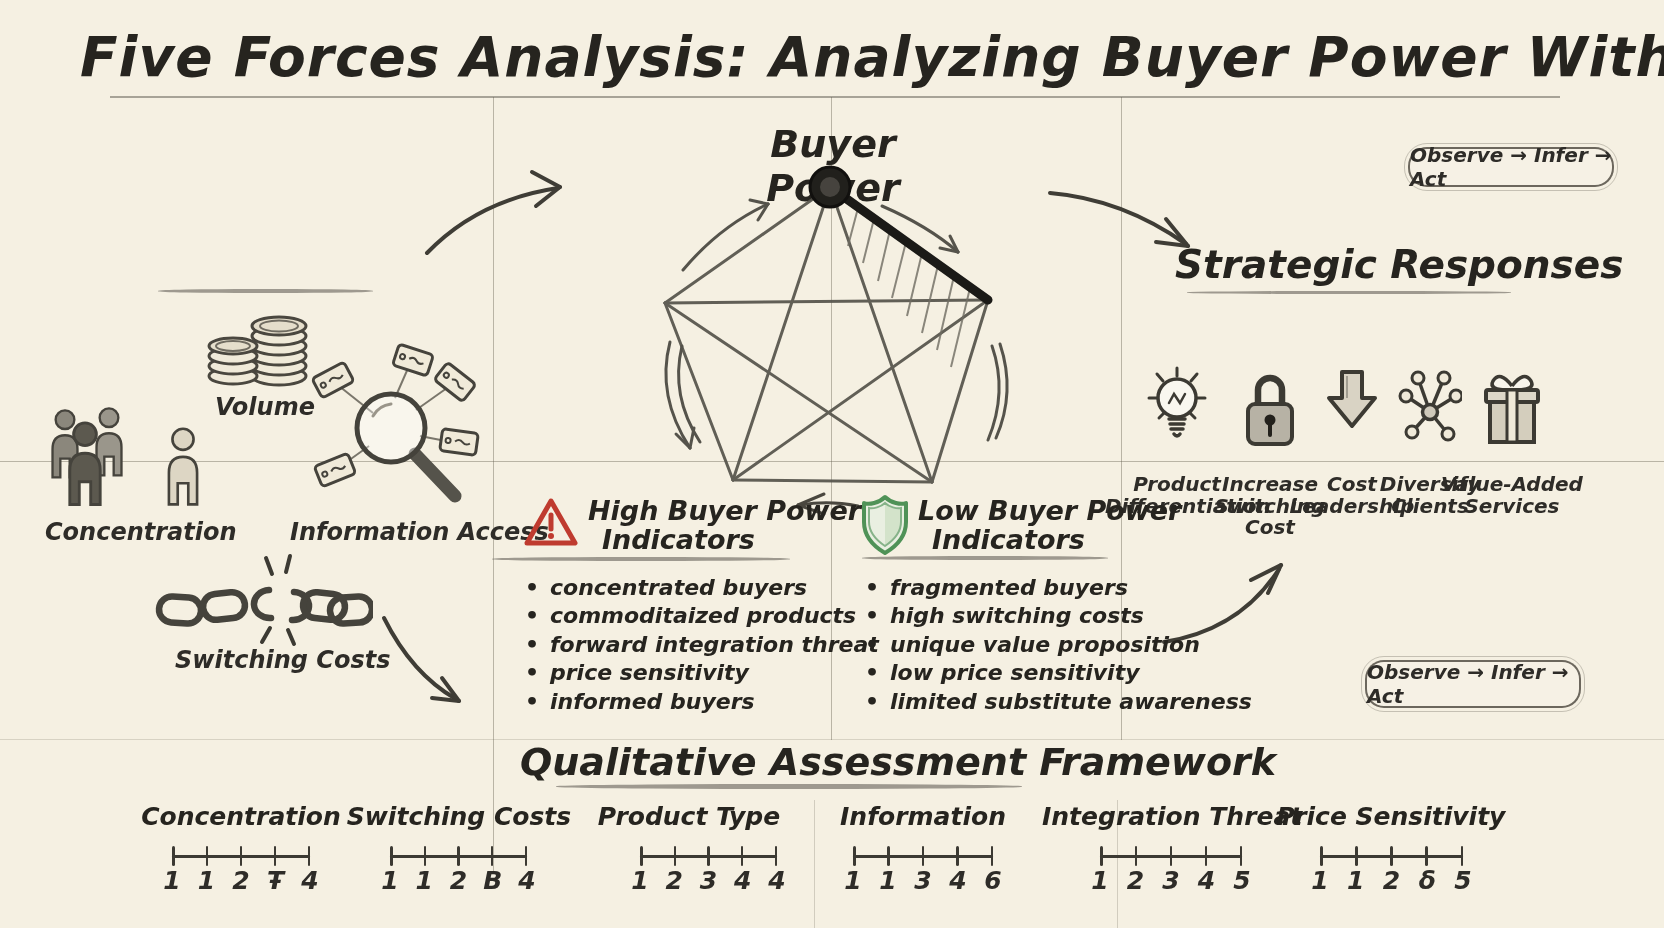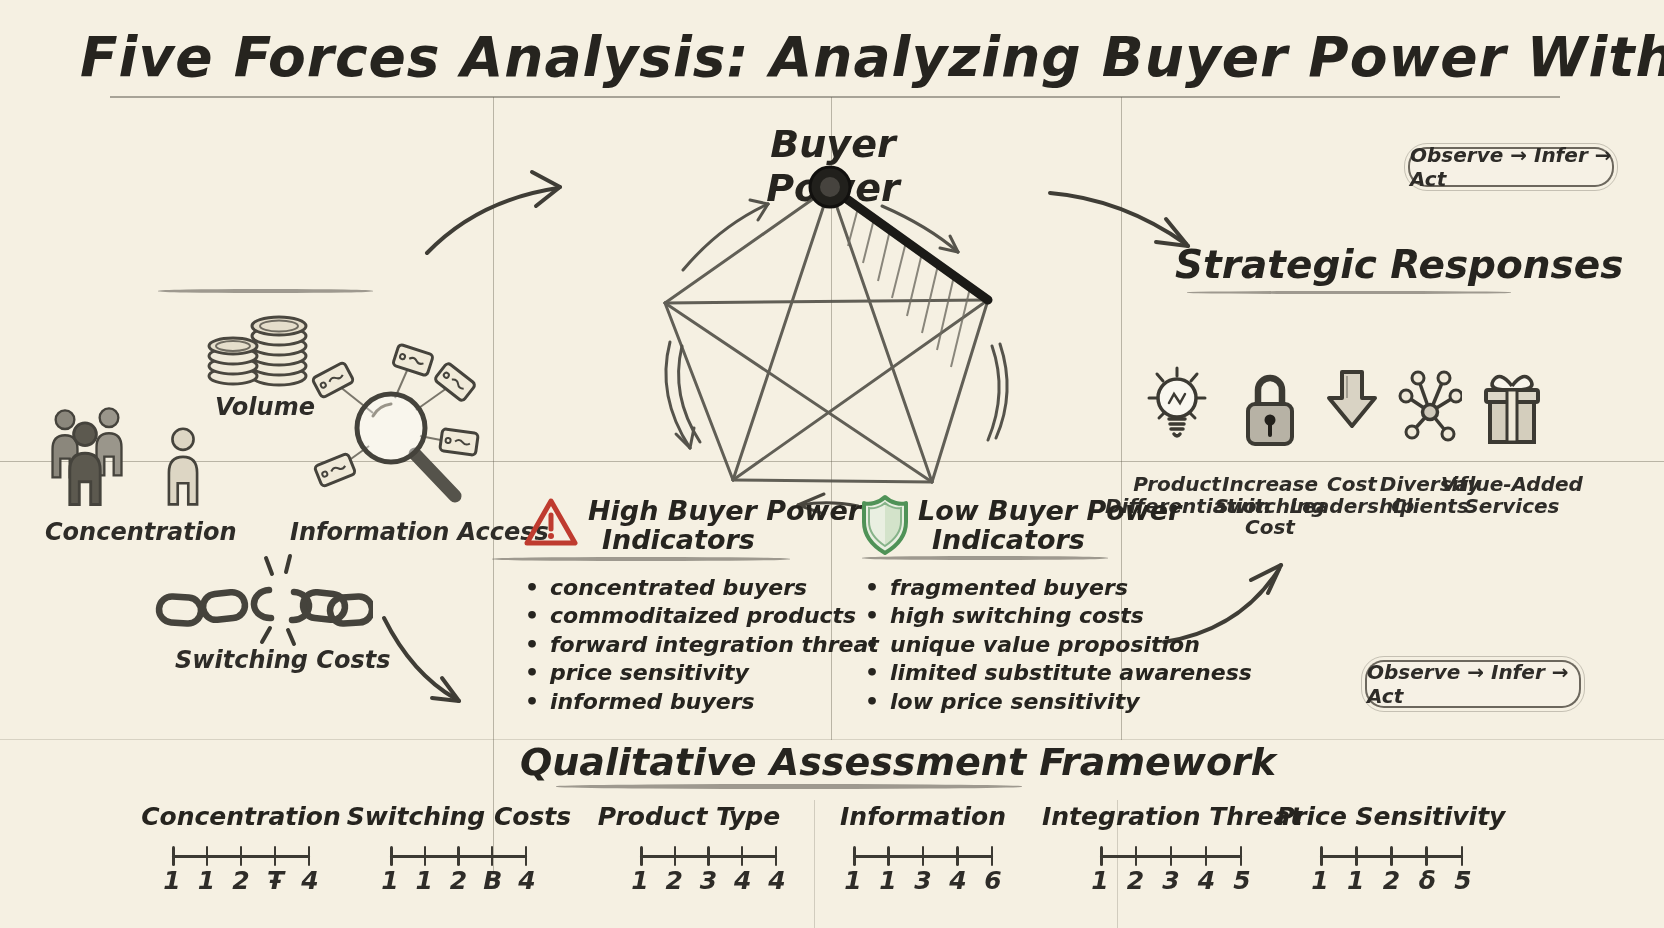--- a/index.html
+++ b/index.html
@@ -350,22 +350,22 @@
   </svg>
   <div class="abs hd ind-h" style="left:918px;top:496px;">
     <div>Low Buyer Power</div>
     <div class="l2">Indicators</div>
   </div>
   <div class="underl" style="left:862px;top:556px;width:246px;height:4px;"></div>
   <ul class="blist abs" style="left:864px;top:574px;width:340px;">
     <li>fragmented buyers</li>
     <li>high switching costs</li>
     <li>unique value proposition</li>
+    <li>low price sensitivity</li>
     <li>limited substitute awareness</li>
-    <li>low price sensitivity</li>
   </ul>
 
   <div class="abs hd h3 ctr" style="left:520px;top:740px;width:620px;">Qualitative Assessment Framework</div>
   <div class="underl" style="left:556px;top:784px;width:466px;height:5px;"></div>
 
   <div>
     <div class="scale-label hd" style="left:112px;top:802px;width:258px;">Concentration</div>
     <div class="scale-axis" style="left:172px;top:846px;width:138px;">
       <span class="tick"></span>
         <span class="tick"></span>

